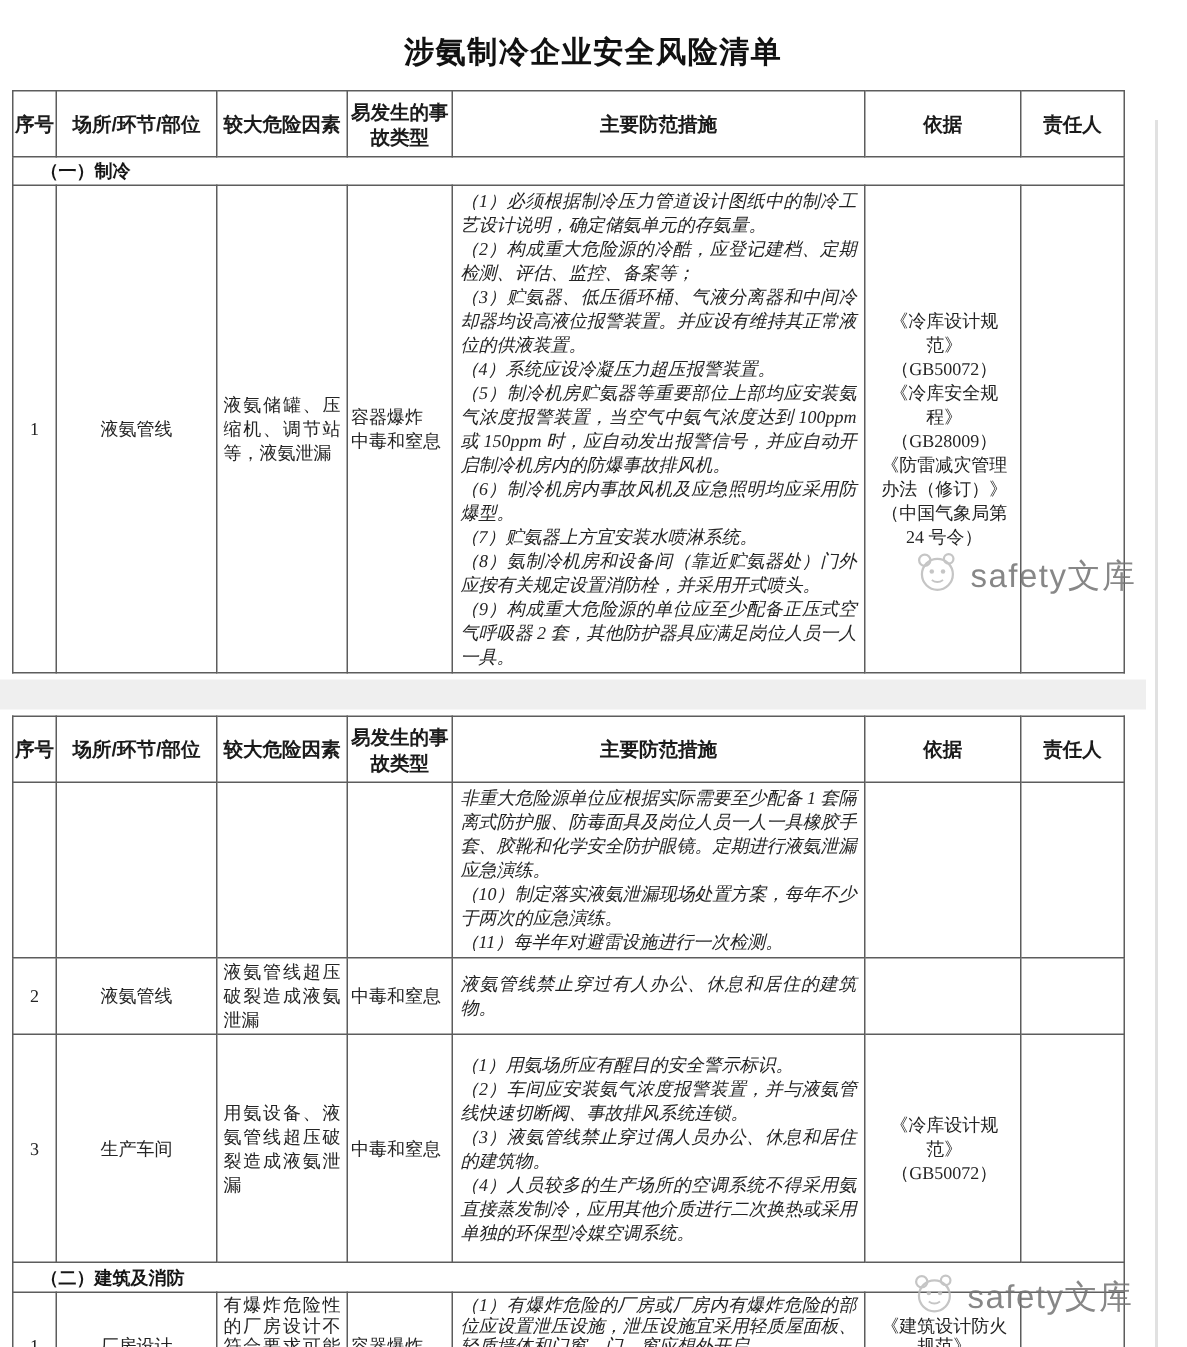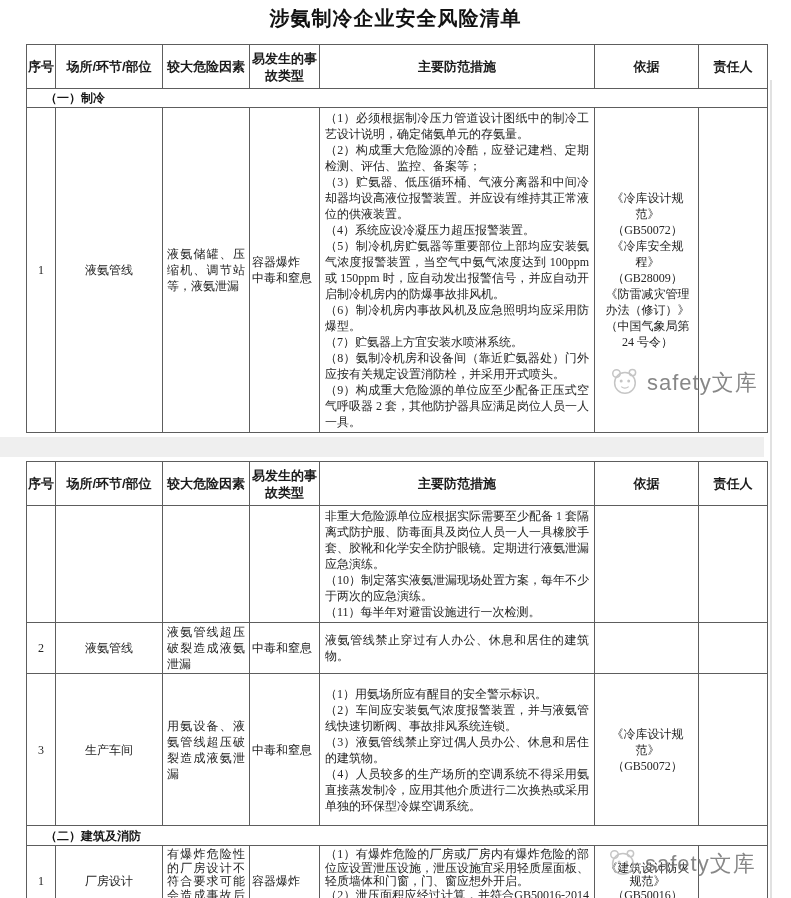--- a/index.html
+++ b/index.html
@@ -3,27 +3,27 @@
 <meta charset="utf-8">
 <style>
   html,body{margin:0;padding:0;}
   body{
     width:791px;height:898px;overflow:hidden;position:relative;
     background:#ffffff;color:#242424;
     font-family:"Liberation Serif","DejaVu Serif",serif;
   }
   .page{position:relative;width:791px;height:898px;overflow:hidden;}
   .doc-title{
-    margin:0;padding-top:5px;height:26px;margin-bottom:13px;
+    margin:16px;padding-top:5px;height:26px;margin-bottom:13px;
     text-align:center;font-size:20px;font-weight:bold;letter-spacing:1px;
     color:#111;font-family:"Liberation Sans","DejaVu Sans",sans-serif;
   }
   table.risk{
     border-collapse:collapse;table-layout:fixed;
-    margin-left:26px;width:741px;background:#fff;
+    margin-left:8px;width:741px;background:#fff;
   }
   table.risk th,table.risk td{
     border:1px solid #5d5d5d;overflow:hidden;
     font-size:12px;line-height:16px;vertical-align:middle;
   }
   table.risk th{
     font-family:"Liberation Sans","DejaVu Sans",sans-serif;
     font-weight:bold;font-size:13px;line-height:17px;text-align:center;
     padding:2px 1px;color:#1b1b1b;
   }
@@ -31,21 +31,21 @@
   tr.h19{height:19px}
   tr.h20{height:20px}
   tr.h307{height:307px}
   tr.h97{height:97px}
   tr.h48{height:48px}
   tr.h152{height:152px}
   tr.h68{height:68px}
   td.c-center{text-align:center;padding:1px 2px;}
   td.c-just{text-align:justify;padding:1px 4px;}
   td.c-acc{text-align:left;padding:1px 2px;white-space:pre-line;}
-  td.c-meas{text-align:justify;padding:2px 5px;white-space:pre-line;}
+  td.c-meas{text-align:justify;padding:2px 5px;white-space:pre-line;font-style:italic;}
   td.c-basis{text-align:center;padding:2px 3px 2px 5px;white-space:pre-line;}
   td.section-cell{
     font-family:"Liberation Sans","DejaVu Sans",sans-serif;
     font-weight:bold;font-size:12.5px;padding:1px 4px 1px 18px;text-align:left;
     color:#161616;
   }
   tr.rows-b td{line-height:13.5px;}
   tr.rows-b td.c-meas{line-height:13.6px;}
   .gap-strip{
     margin-top:4px;margin-bottom:4px;height:20px;width:764px;

